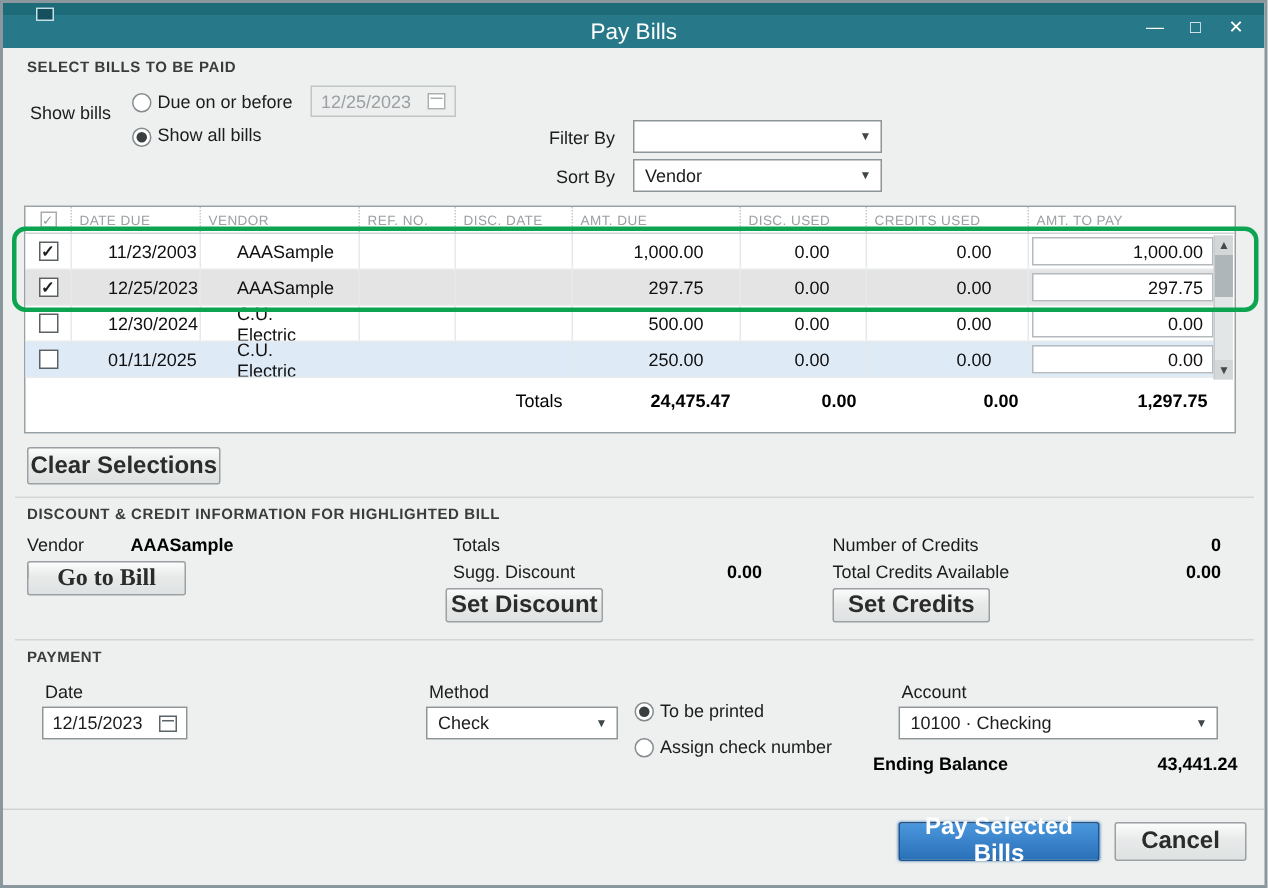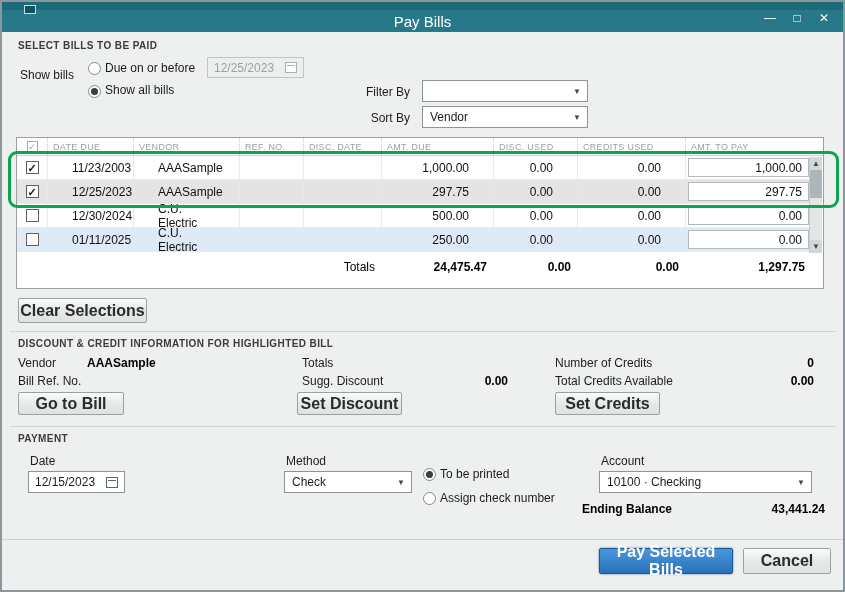--- a/index.html
+++ b/index.html
@@ -116,21 +116,21 @@
   #vendor-label{left:16px; top:354px;}
   #vendor-value{left:85px; top:354px;}
   #billref-label{left:16px; top:372px;}
   #terms-label{left:300px; top:354px;}
   #sugg-label{left:300px; top:372px;}
   #sugg-value{left:410px; top:372px; width:96px; text-align:right;}
   #ncred-label{left:553px; top:354px;}
   #ncred-value{left:716px; top:354px; width:96px; text-align:right;}
   #tcred-label{left:553px; top:372px;}
   #tcred-value{left:716px; top:372px; width:96px; text-align:right;}
-  #goto-btn{left:16px; top:390px; width:106px; height:23px;}
+  #goto-btn{left:16px; top:372px; width:106px; height:23px;font-family:Liberation Serif, serif;}
   #setdisc-btn{left:295px; top:390px; width:105px; height:23px;}
   #setcred-btn{left:553px; top:390px; width:105px; height:23px;}
 
   #div2{left:8px; top:424px; width:826px;}
   #sec3-title{left:16px; top:431px;}
   #date-label{left:28px; top:452px;}
   #date-field{left:26px; top:469px; width:97px; height:22px;}
   #method-label{left:284px; top:452px;}
   #method-dd{left:282px; top:469px; width:128px; height:22px;}
   #radio-printed{left:421px; top:466px;}

